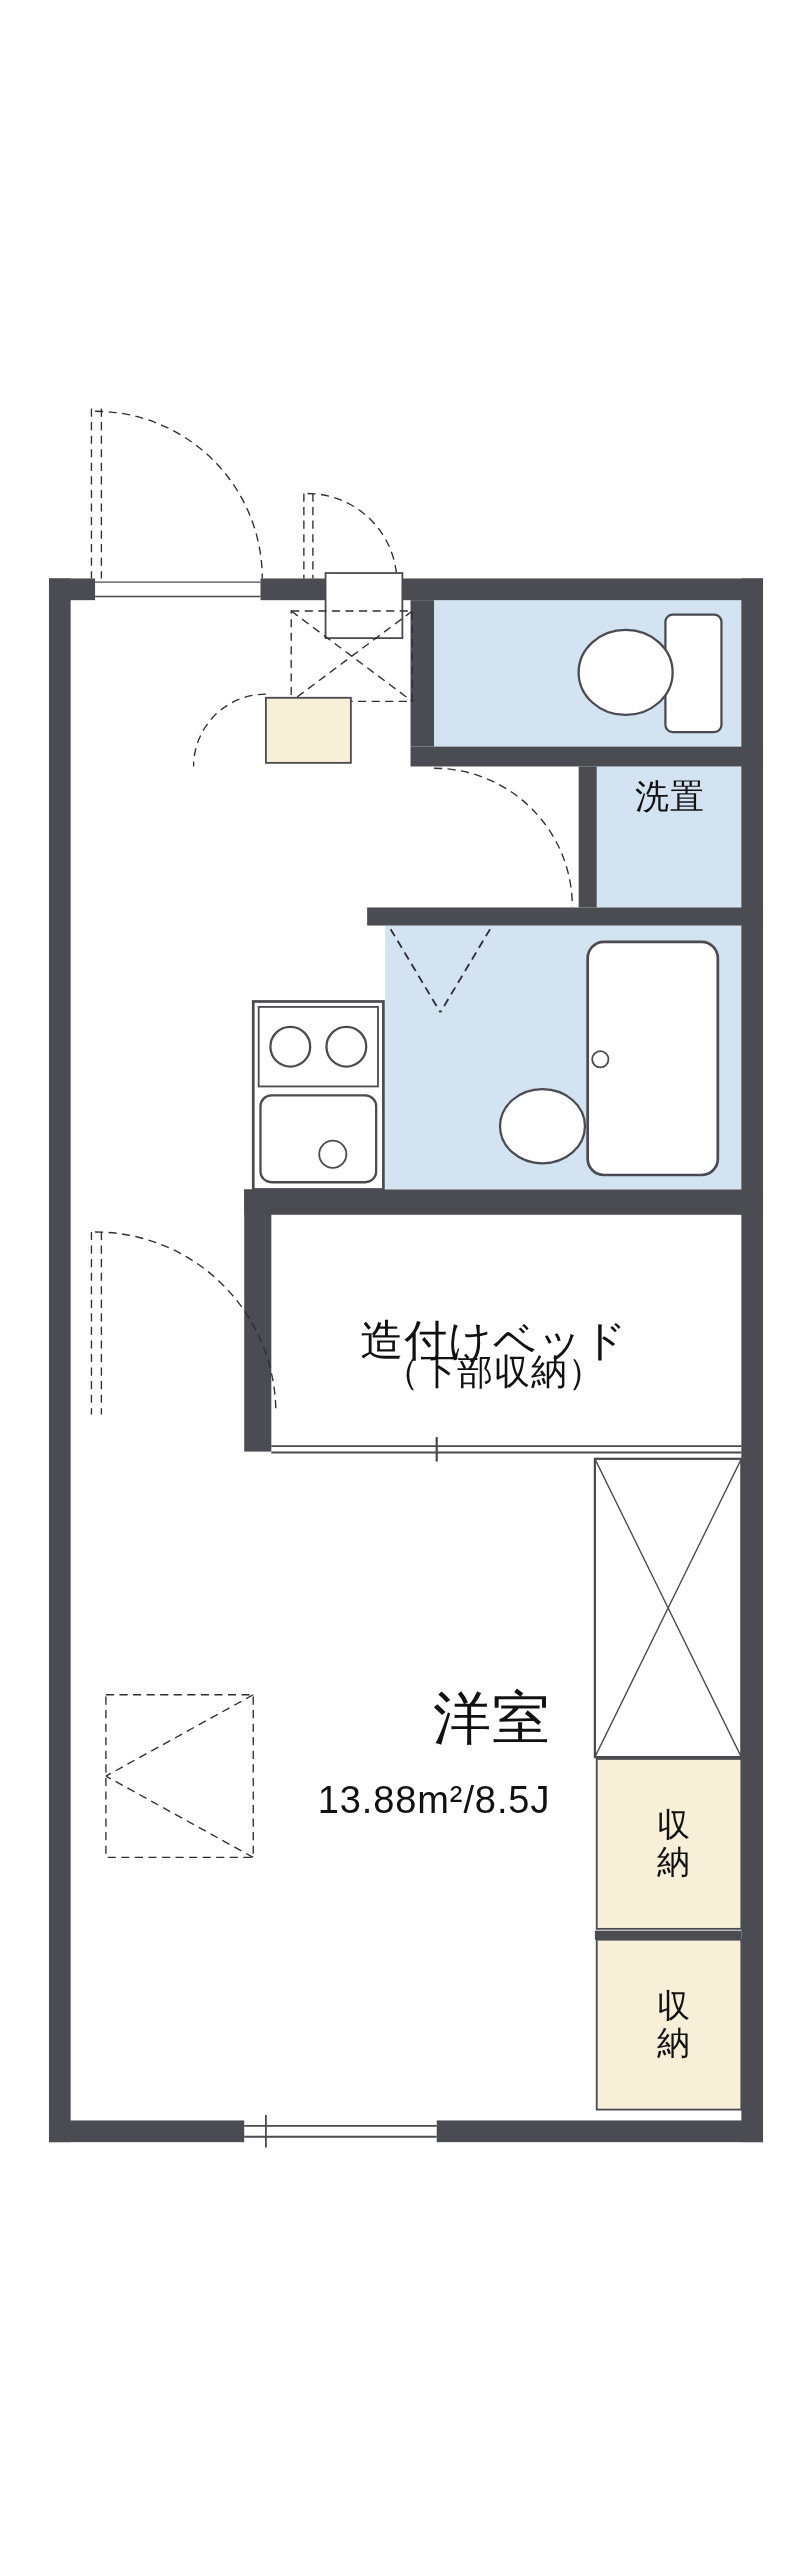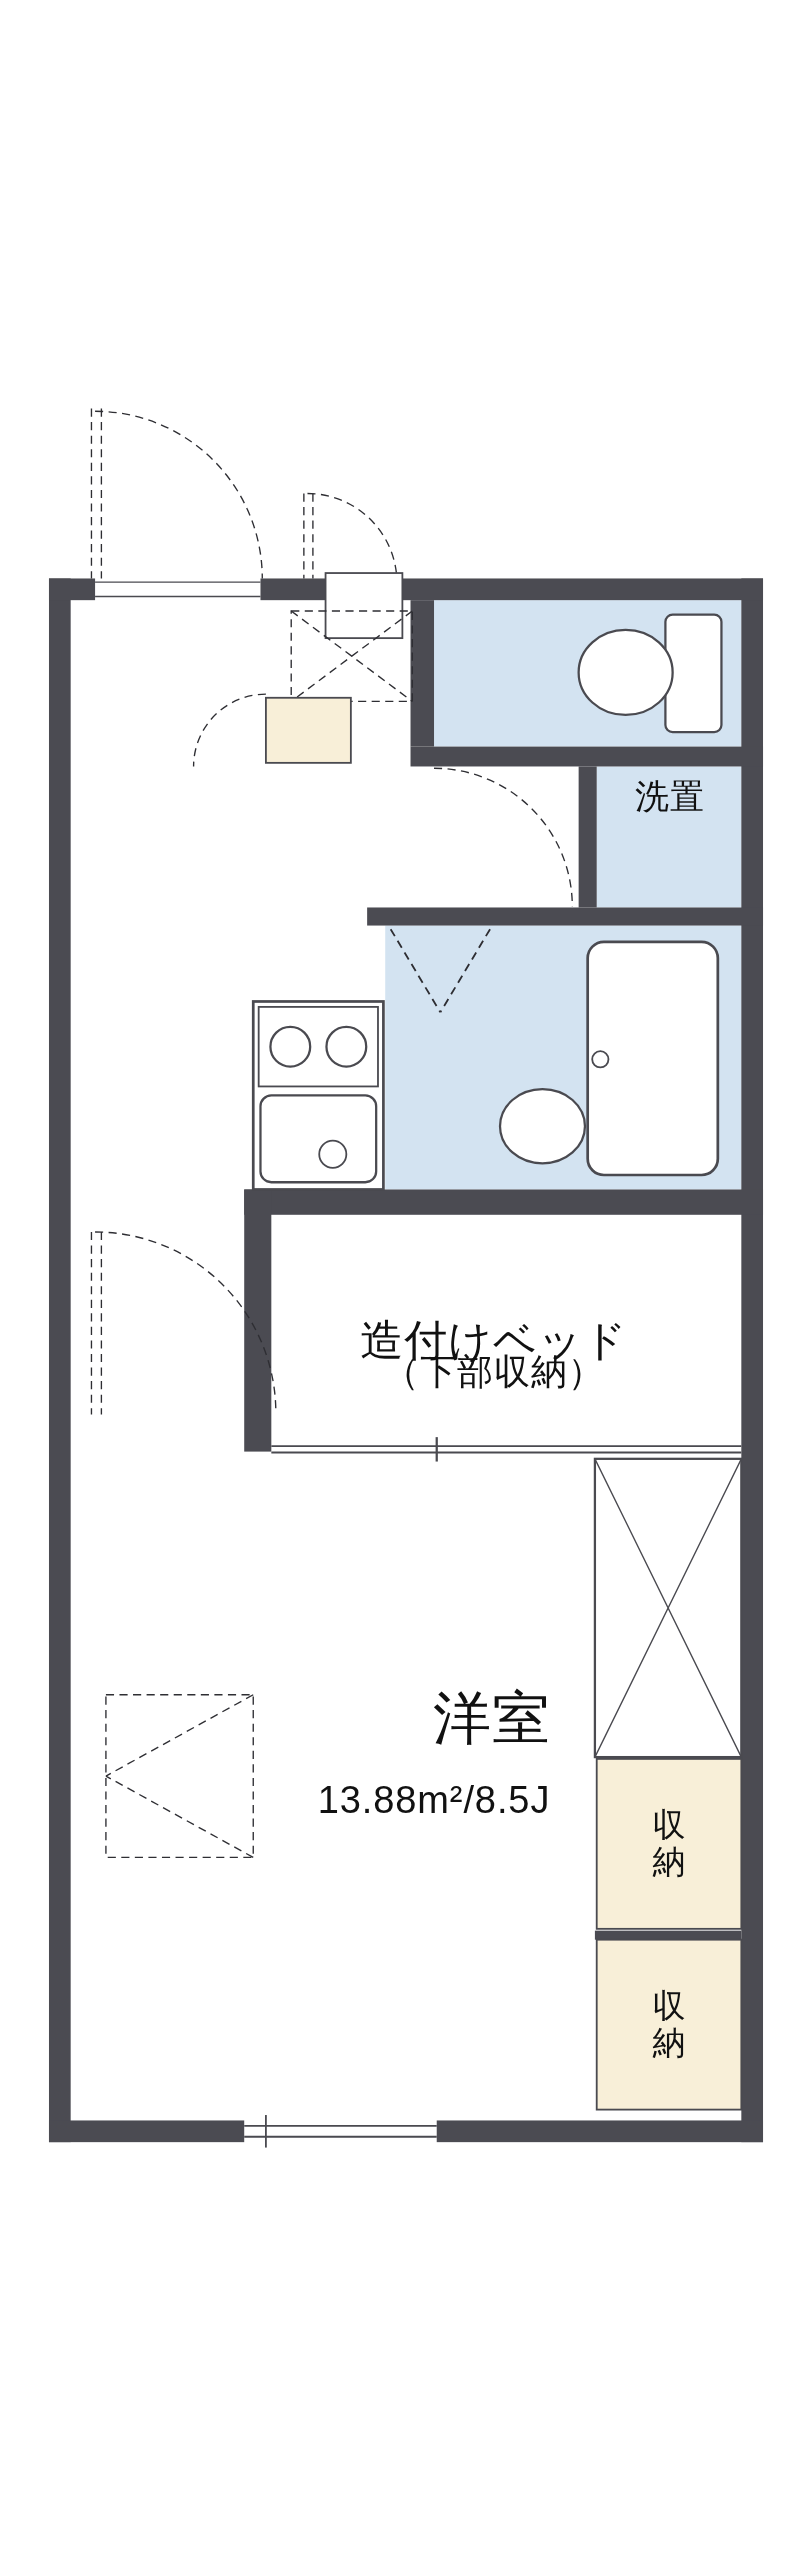--- a/index.html
+++ b/index.html
@@ -12,21 +12,21 @@
     overflow:hidden;
   }
   #plan-svg{position:absolute;left:0;top:0;}
   .wall{fill:var(--wall,#4b4b52);}
   .water{fill:var(--water,#d3e3f1);}
   .cream{fill:var(--cream,#f8efd8);stroke:var(--line,#4a4a50);stroke-width:2;}
   .fx{fill:#ffffff;stroke:var(--line,#4a4a50);}
   .thin{fill:none;stroke:var(--line,#4a4a50);}
   .dash{fill:none;stroke:#2e2e33;stroke-dasharray:9 6;}
   .lbl{position:absolute;transform:translate(-50%,-50%);white-space:nowrap;letter-spacing:0.9px;}
-  .v{white-space:normal;width:42px;word-break:break-all;text-align:center;line-height:1.12;letter-spacing:0;}
+  .v{white-space:normal;width:42px;word-break:break-all;text-align:right;line-height:1.12;letter-spacing:0;}
 </style>
 </head>
 <body>
 
 <div id="canvas">
 
   <svg id="plan-svg" width="812" height="2576" viewBox="0 0 898 2850">
 
     <g>
       <rect class="water" x="480" y="664" width="340" height="162"></rect>

